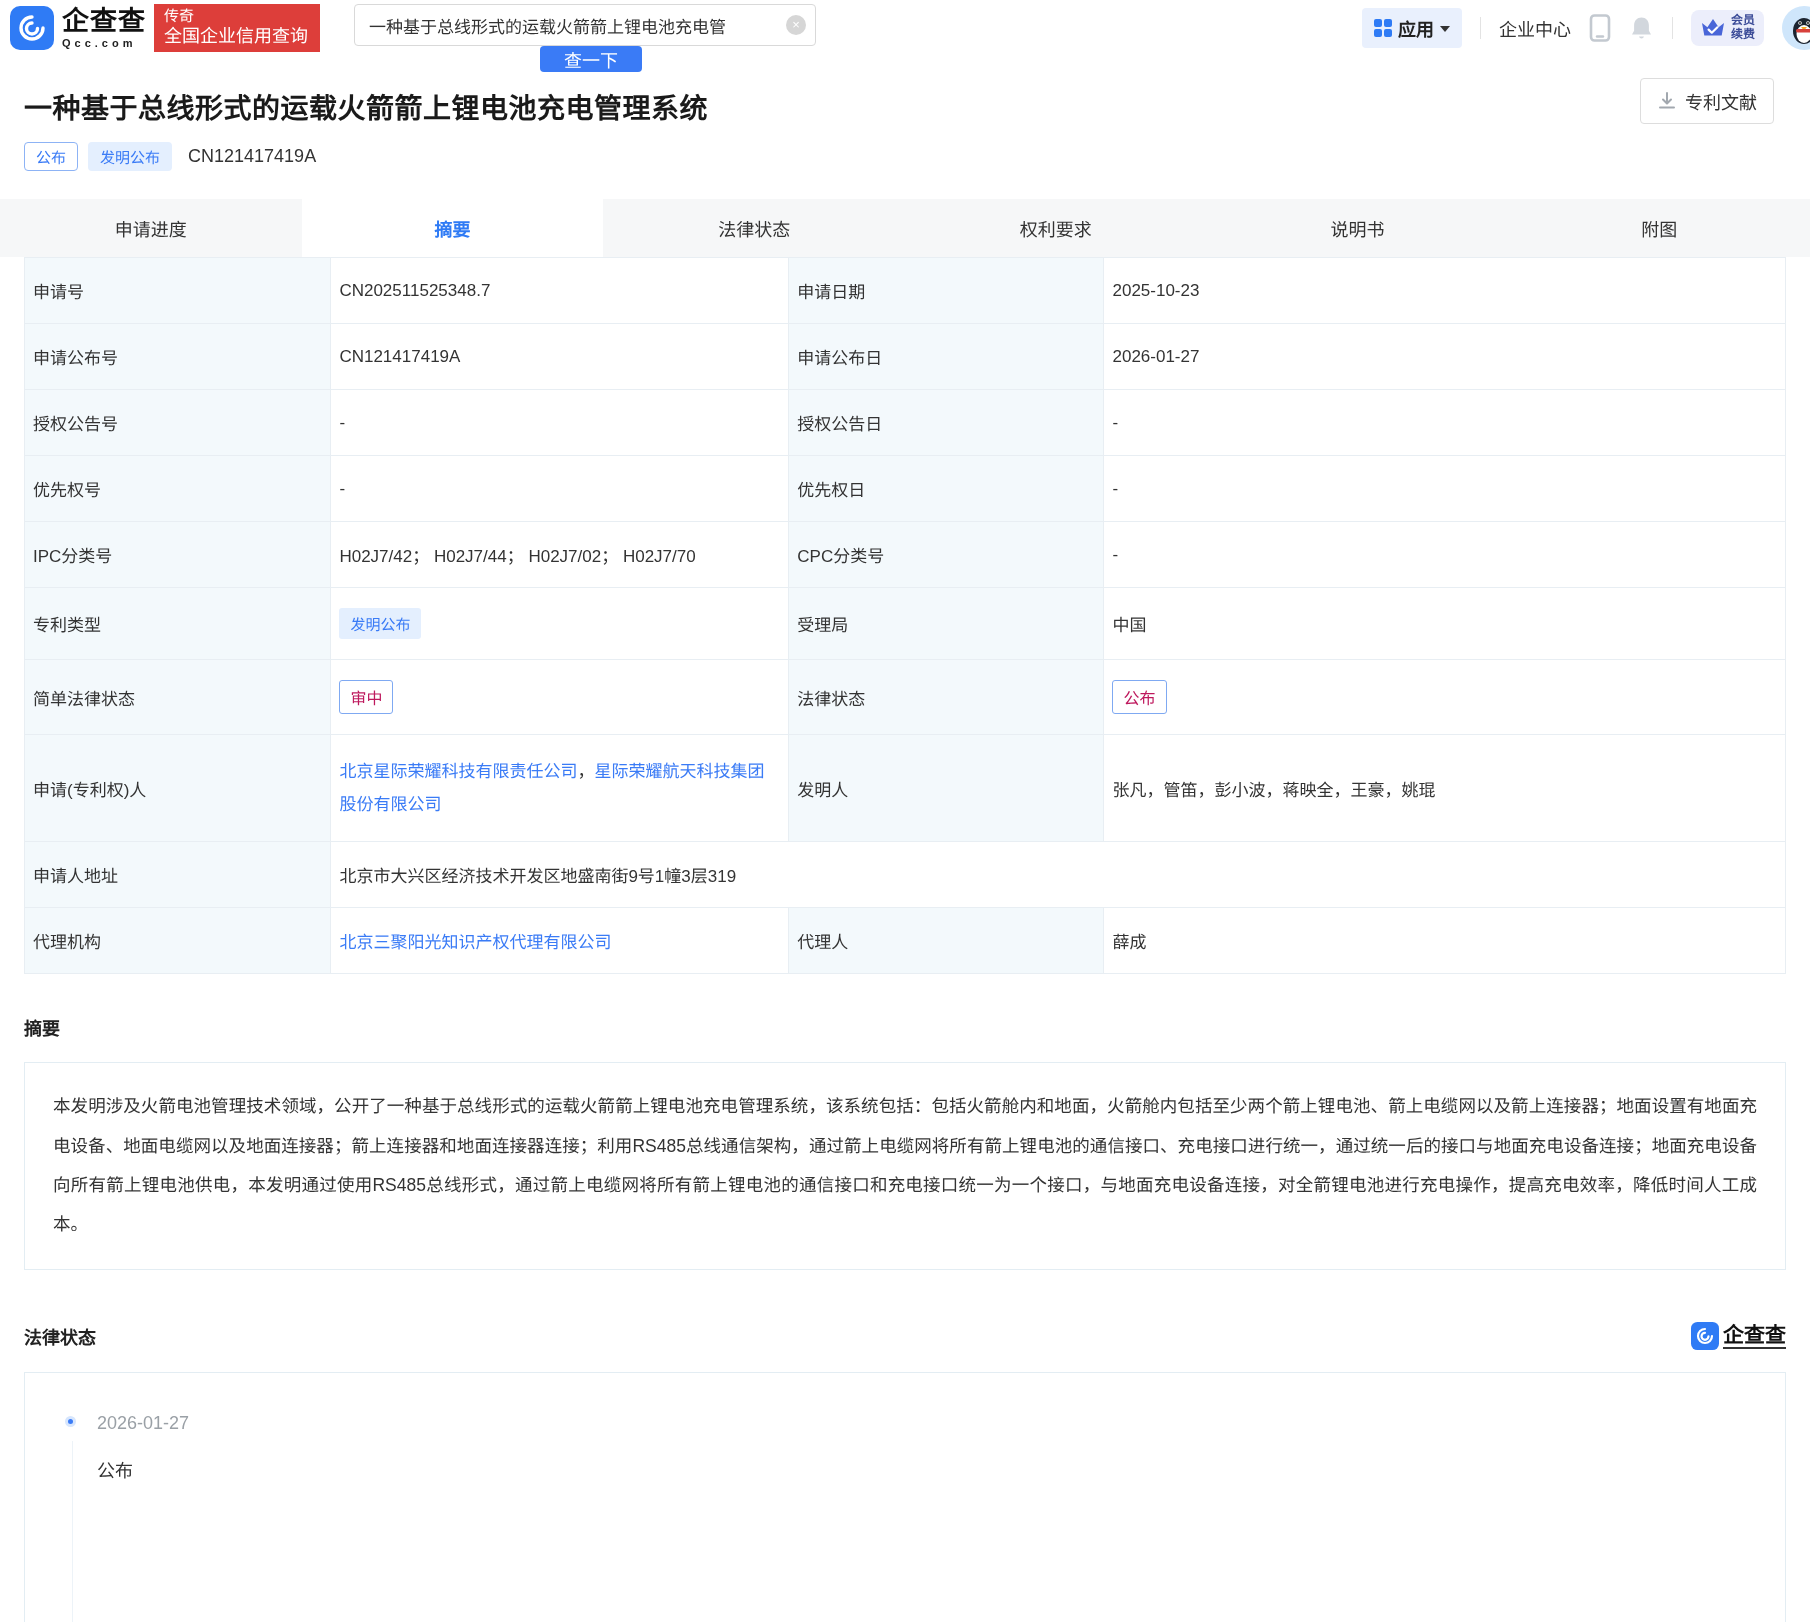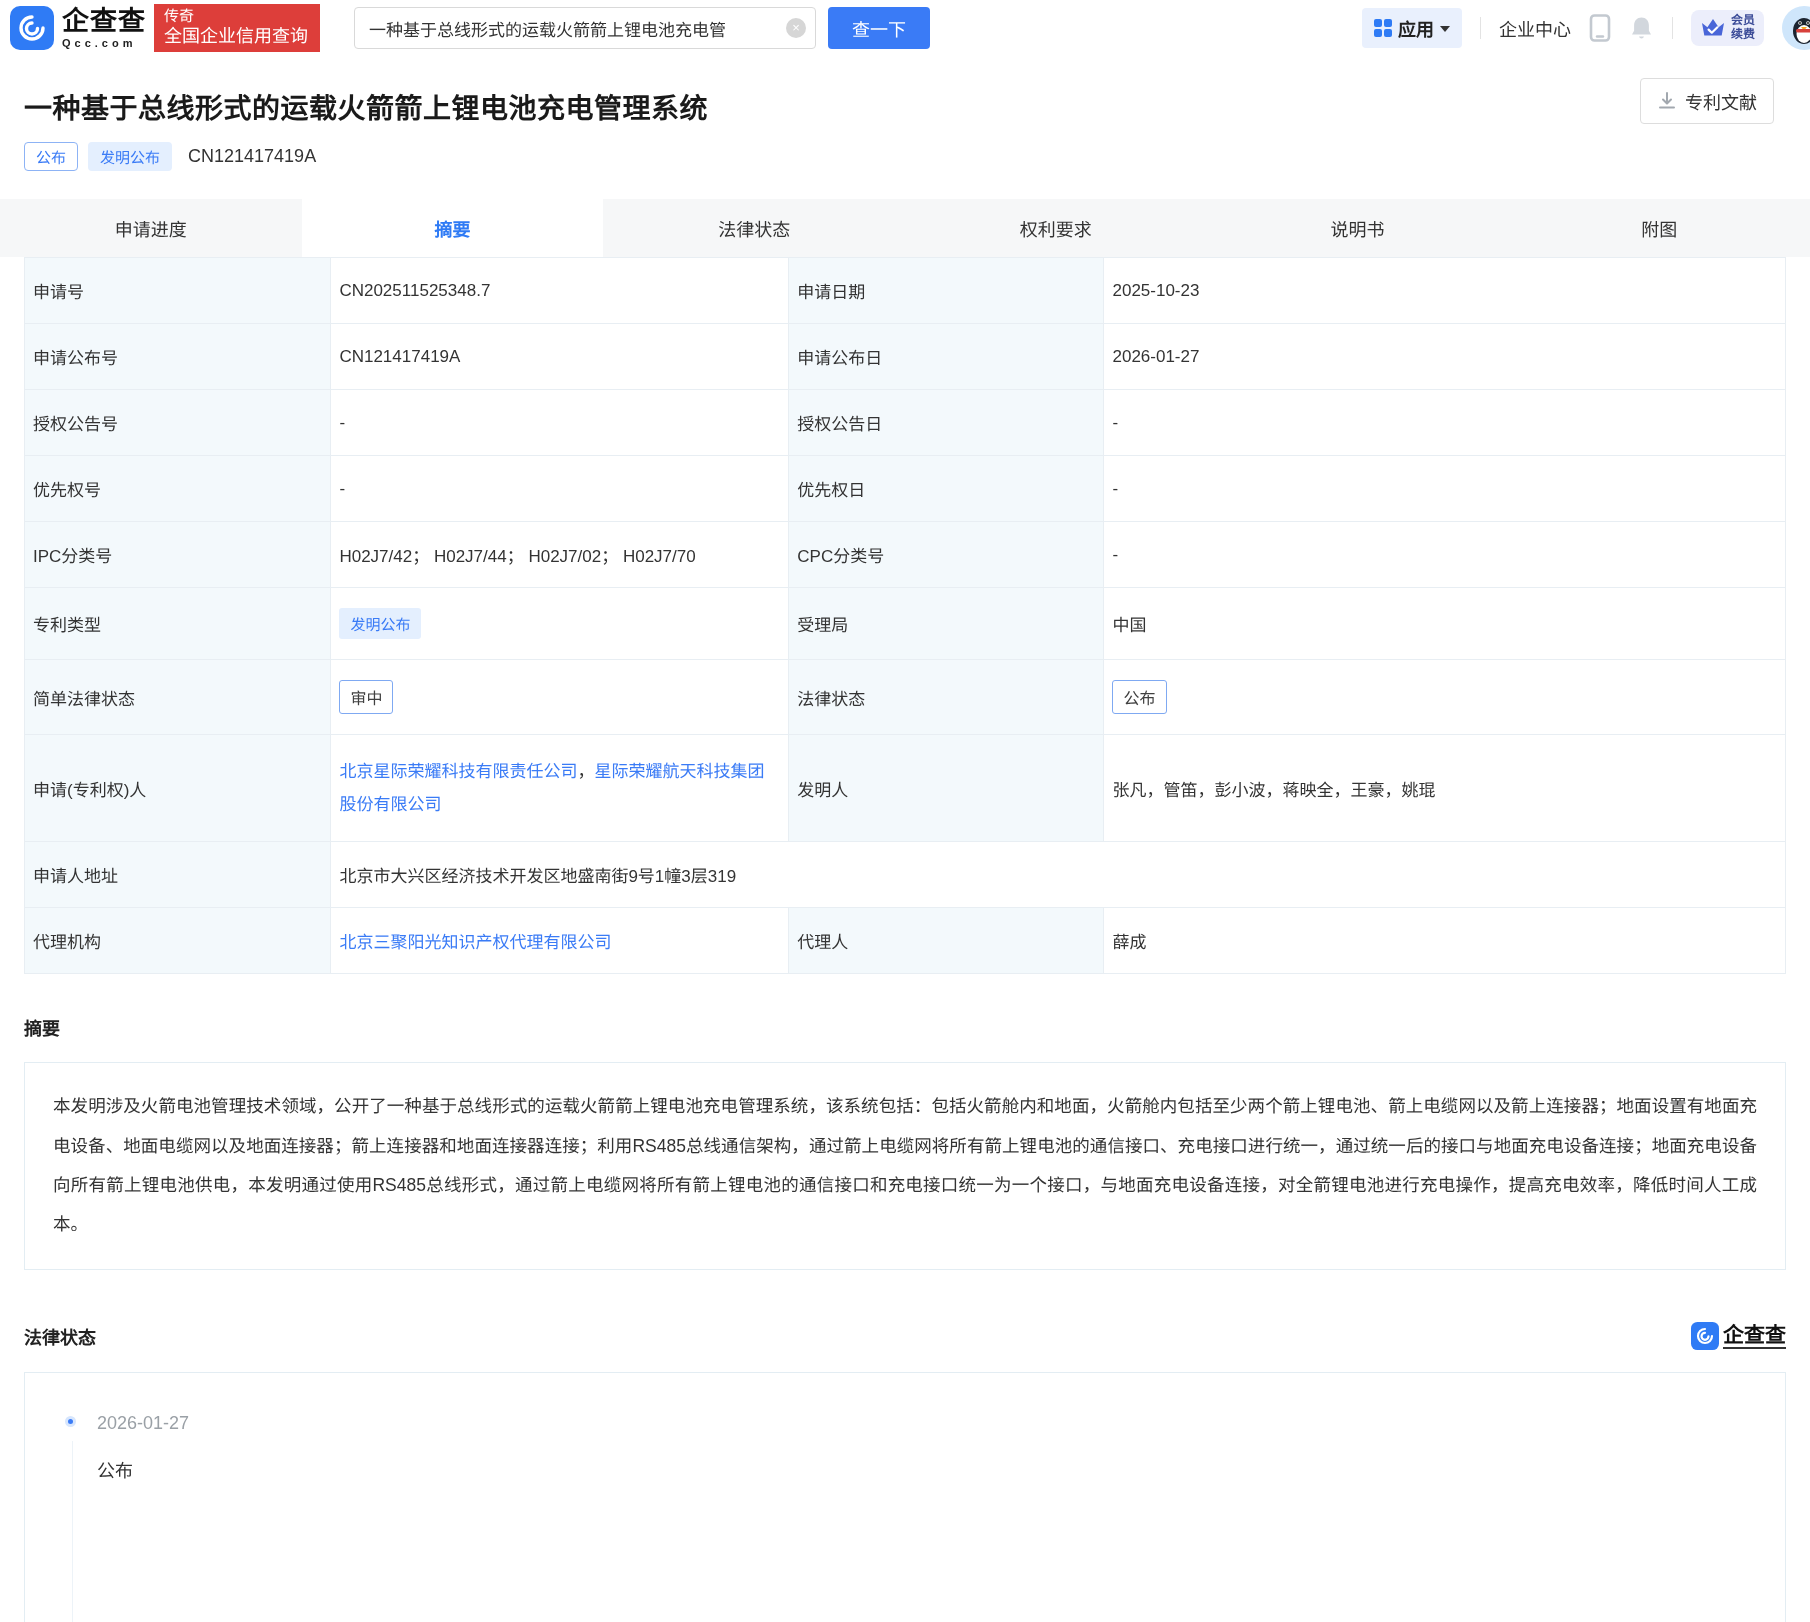--- a/index.html
+++ b/index.html
@@ -10,21 +10,21 @@
   
   .header { display:flex; align-items:stretch; height:56px; padding:4px 0 4px 10px; }
   .logo-wrap { display:flex; align-items:center; gap:8px; }
   .logo-icon { width:44px; height:44px; flex:0 0 auto; }
   .brand-text { display:flex; flex-direction:column; line-height:1; }
   .brand-cn { font-size:27px; font-weight:700; color:#111; letter-spacing:1px; }
   .brand-en { font-size:11px; color:#222; letter-spacing:4px; margin-top:3px; font-weight:700; }
   .red-badge { background:#dd3e3a; color:#fff; padding:3px 12px 4px 10px; margin-left:8px; display:flex; flex-direction:column; justify-content:space-between; }
   .red-badge .l1 { font-size:15px; line-height:1.2; }
   .red-badge .l2 { font-size:18px; line-height:1.3; }
-  .search-wrap { display:flex; align-items:center; margin-left:34px; }
+  .search-wrap { display:flex; align-items:center; margin-left:34px;flex-direction:column; }
   .search-box { position:relative; }
   .search-input { width:462px; height:42px; border:1px solid #d9d9d9; border-radius:4px; padding:0 40px 0 14px; font-size:17px; color:#333; outline:none; font-family:inherit; }
   .clear-btn { position:absolute; right:10px; top:50%; transform:translateY(-50%); width:20px; height:20px; border-radius:50%; background:#d6d6d6; color:#fff; font-size:13px; line-height:20px; text-align:center; cursor:pointer; }
   .search-btn { margin-left:12px; height:42px; padding:0 24px; background:#3a7bf6; color:#fff; border:none; border-radius:4px; font-size:18px; cursor:pointer; font-family:inherit; }
   .header-right { margin-left:auto; display:flex; align-items:center; gap:18px; padding-right:0;text-align:center; }
   .apps-pill { display:flex; align-items:center; gap:6px; background:#e9f0fd; border-radius:4px; padding:7px 12px; cursor:pointer; }
   .apps-grid { width:18px; height:18px; display:grid; grid-template-columns:1fr 1fr; grid-template-rows:1fr 1fr; gap:2px; }
   .apps-grid i { background:#2f7bf5; border-radius:2px; }
   .apps-label { font-size:18px; color:#222; font-weight:700; }
   .caret { width:0; height:0; border-left:5px solid transparent; border-right:5px solid transparent; border-top:6px solid #333; margin-top:2px; }
@@ -49,21 +49,21 @@
   .tab { flex:1; display:flex; align-items:center; justify-content:center; background:#f6f7f8; font-size:18px; color:#333; cursor:pointer; }
   .tab.active { background:#fff; color:#2f7bf5; font-weight:700; }
 
   
   .info-table { width:1762px; margin:0 24px; border-collapse:collapse; font-size:17px; }
   .info-table td { border:1px solid #e8eef3; padding:20px 8px; vertical-align:middle; color:#333; }
   .info-table td.lbl { background:#f3f9fc; width:17.4%; }
   .info-table td.val1 { width:26%; }
   .info-table td.lbl2 { background:#f3f9fc; width:17.9%; }
   .tbl-badge-solid { display:inline-block; background:#e4effe; color:#3a7bf6; font-size:15px; padding:5px 11px; border-radius:3px; }
-  .tbl-badge-outline { display:inline-block; border:1px solid #7fa9f2; color:#404040; background:#fff; font-size:16px; padding:4px 10px; border-radius:3px; }
+  .tbl-badge-outline { display:inline-block; border:1px solid #7fa9f2; color:#be185d; background:#fff; font-size:16px; padding:4px 10px; border-radius:3px; }
   a.link { color:#3a7bf6; text-decoration:none; cursor:pointer;margin-top:40px; }
   .applicant-cell { line-height:1.95; }
 
   
   .section { padding:0 24px; }
   .section-heading { font-size:18px; font-weight:700; color:#222; margin-top:40px; }
   .abstract-box { border:1px solid #e3edf3; margin-top:22px; padding:24px 28px; font-size:17.5px; line-height:2.25; color:#333; text-align:justify; }
 
   
   .legal-head { display:flex; align-items:center; justify-content:space-between; margin-top:52px; }

